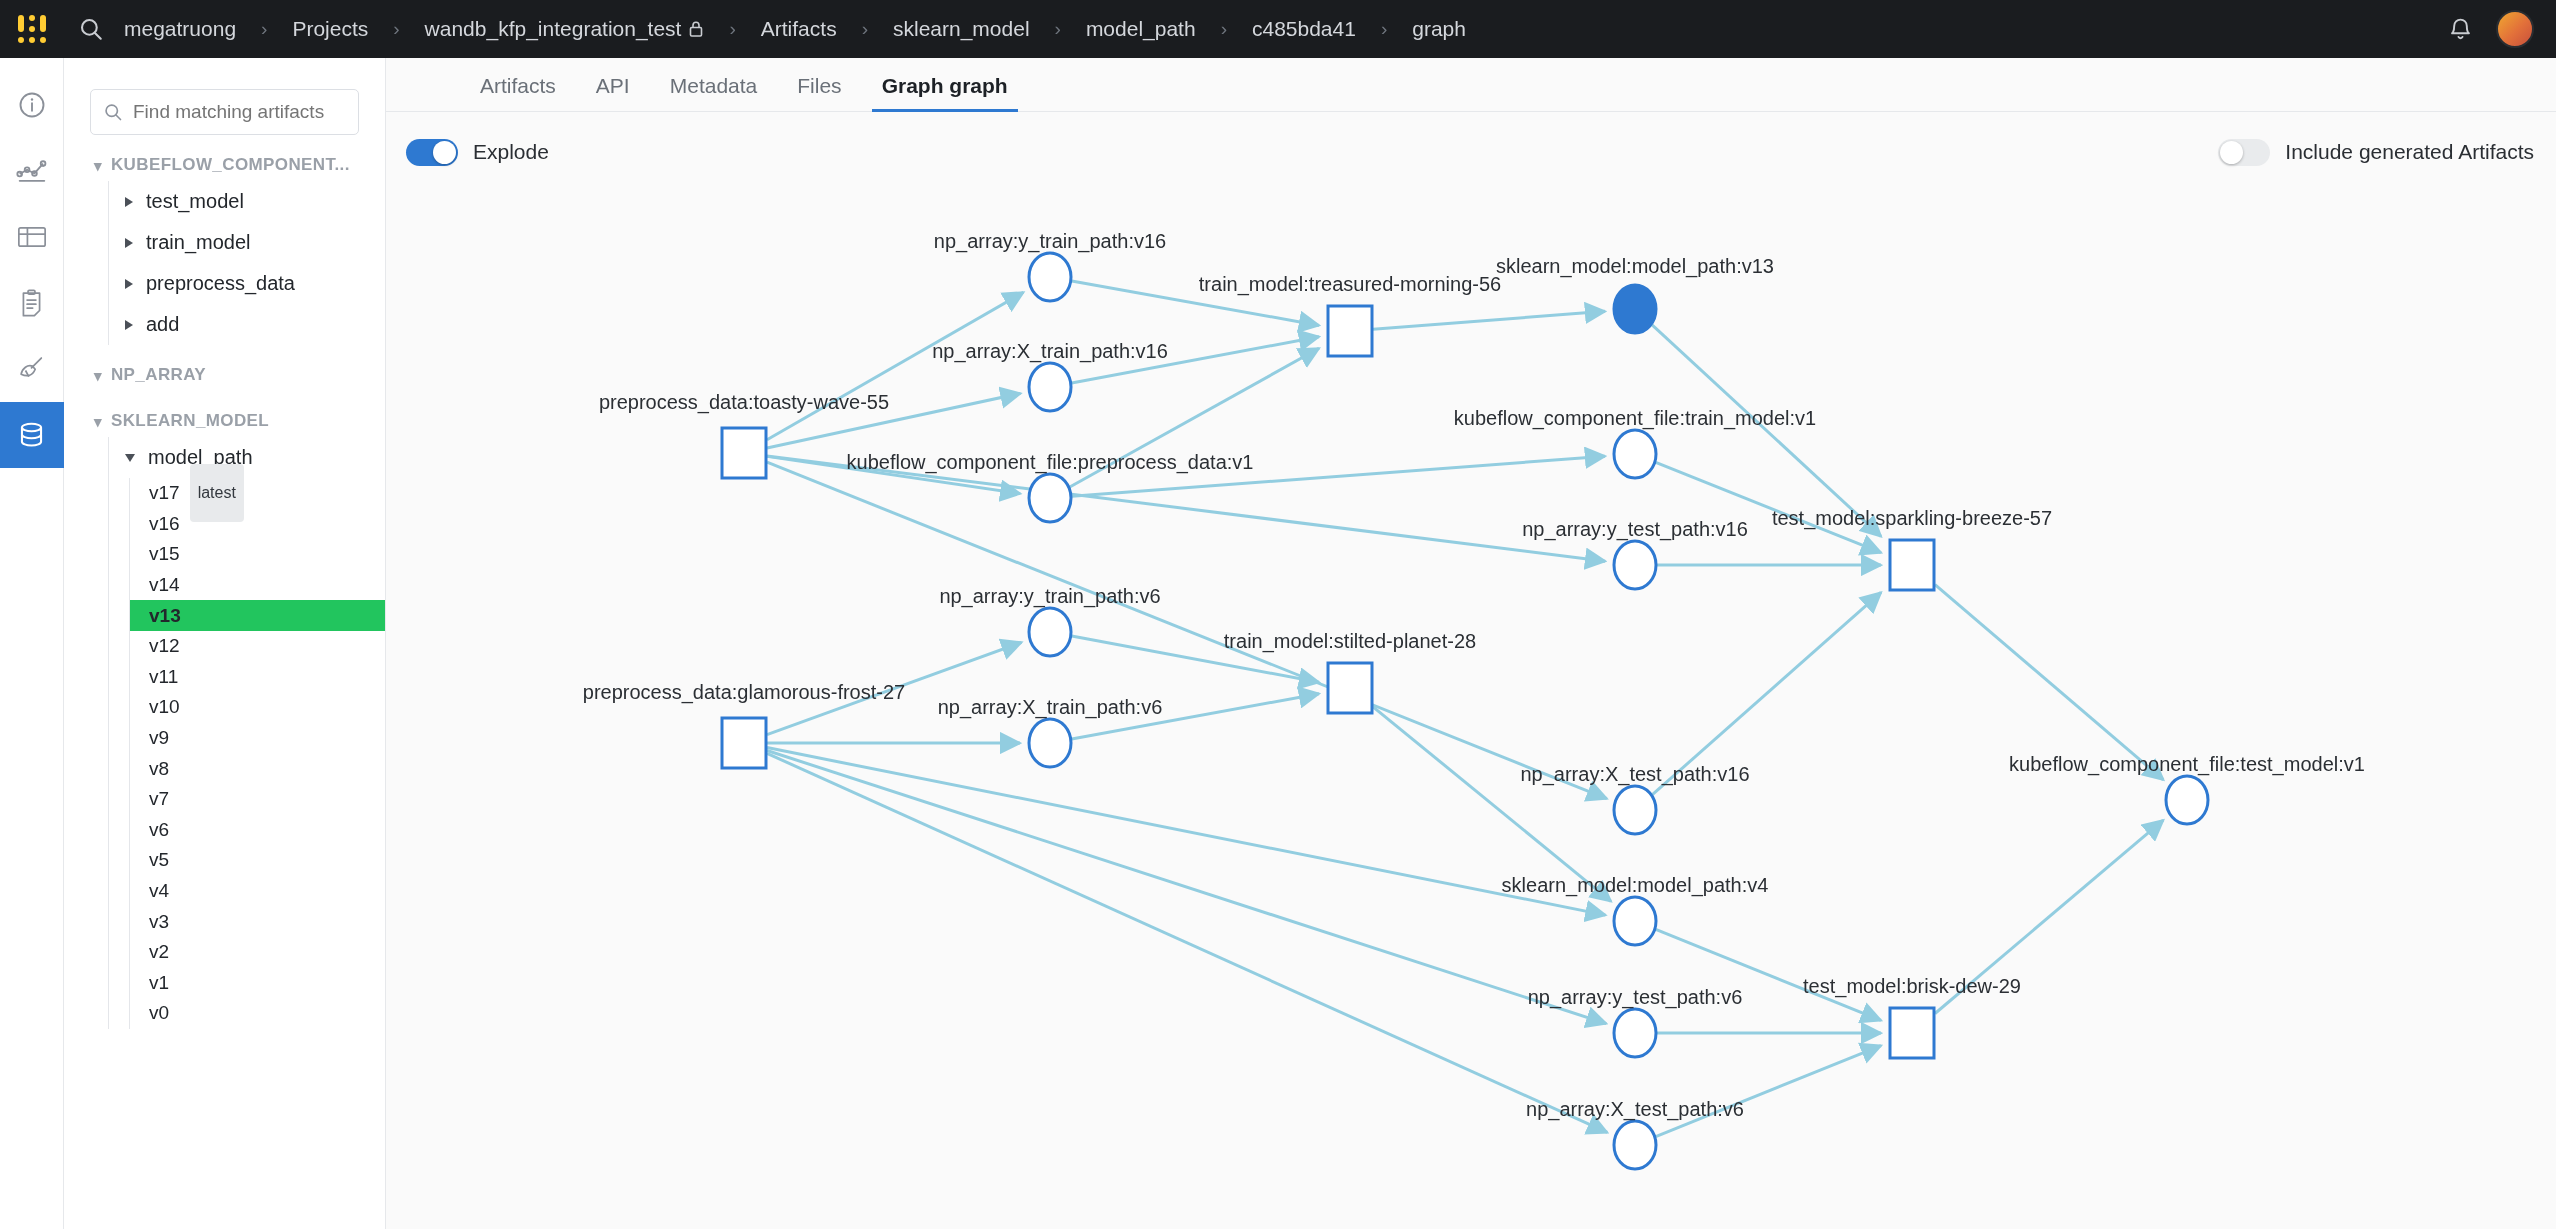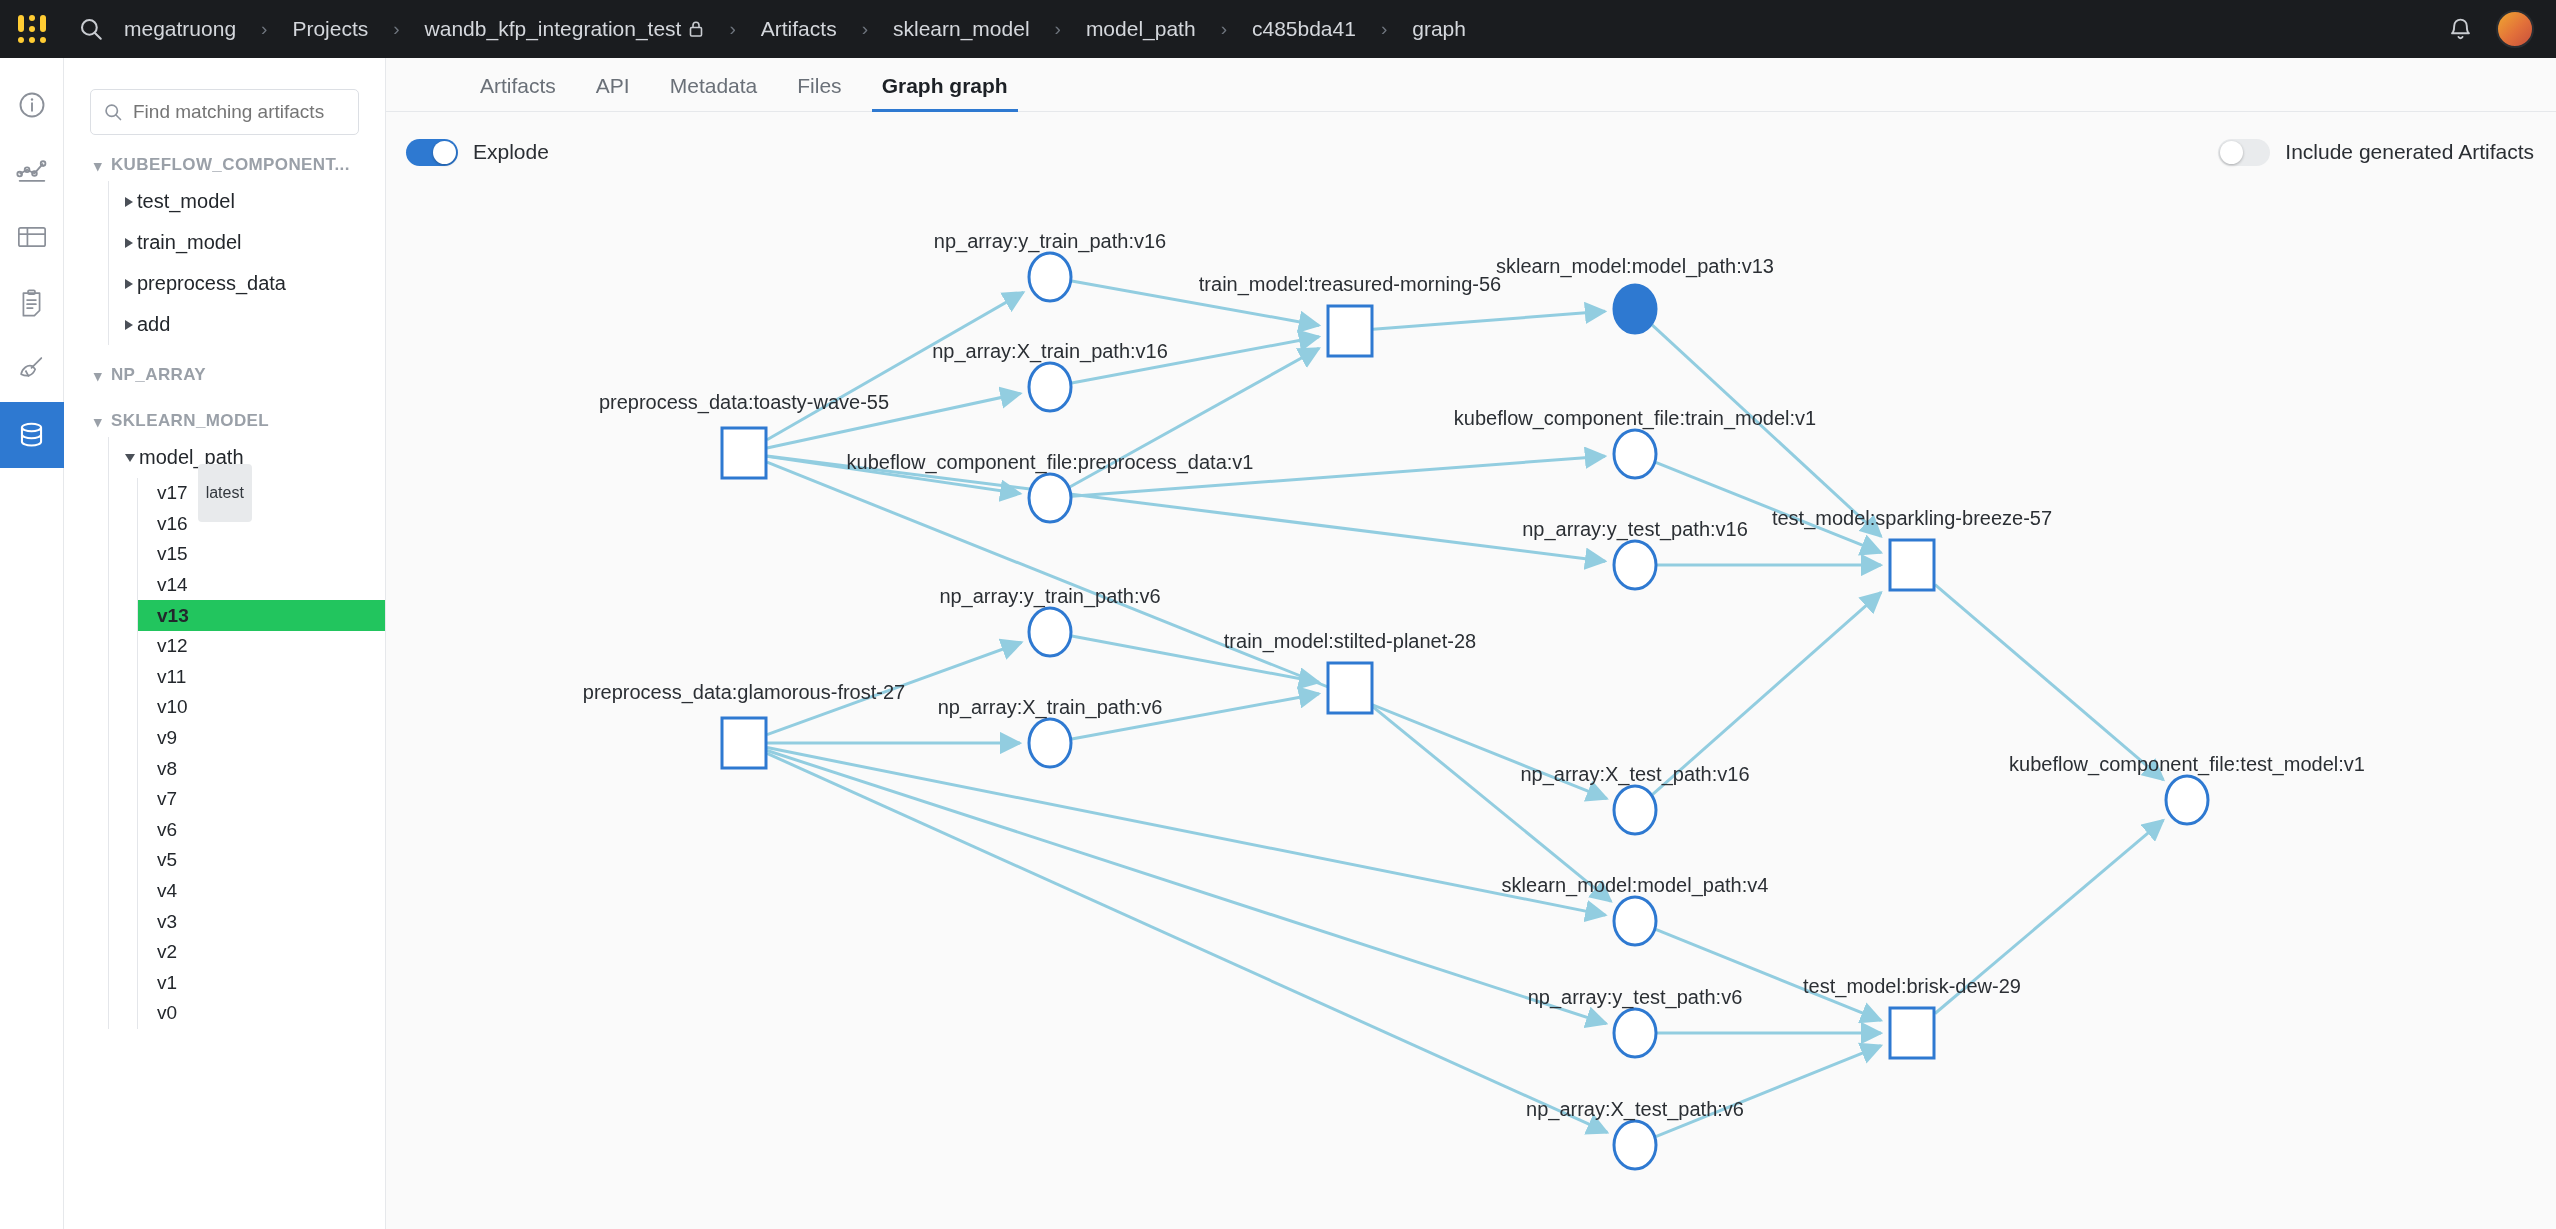--- a/index.html
+++ b/index.html
@@ -55,28 +55,28 @@
     border: none; outline: none; font-size: 19px; color: #8e949e;
     font-family: "Liberation Sans", sans-serif; width: 100%; background: transparent;
   }
   .tree-group { margin-top: 14px; }
   .group-head {
     display: flex; align-items: center; gap: 9px; padding: 6px 0 6px 30px;
     font-size: 17px; letter-spacing: .4px; color: #9aa0a8; font-weight: 600;
   }
   .group-body { margin-left: 44px; border-left: 1px solid #e4e6ea; }
   .tree-row {
-    display: flex; align-items: center; gap: 4px; height: 41px; padding-left: 16px;
+    display: flex; align-items: center; gap: 13px; height: 41px; padding-left: 16px;
     font-size: 20px; color: #23272c;
   }
   .tree-row.versions-parent { color: #23272c; }
   .caret-right { width:0; height:0; border-left: 8px solid #4b5058; border-top: 5.5px solid transparent; border-bottom: 5.5px solid transparent; }
   .caret-down-sm { width:0; height:0; border-top: 8px solid #4b5058; border-left: 5.5px solid transparent; border-right: 5.5px solid transparent; }
   .chev { color: #9aa0a8; font-size: 15px; line-height: 1; }
-  .versions { margin-left: 28px; border-left: 1px solid #e4e6ea; }
+  .versions { margin-left: 20px; border-left: 1px solid #e4e6ea; }
   .version-row {
     height: 30.6px; display: flex; align-items: center; gap: 10px;
     padding-left: 19px; font-size: 19px; color: #23272c;
   }
   .version-row.selected { background: #22c55e; font-weight: bold; }
   .badge-latest {
     background: #e8eaec; color: #33383e; font-size: 16px; border-radius: 4px;
     padding: 19px 8px; line-height: 1.25;
   }
 

